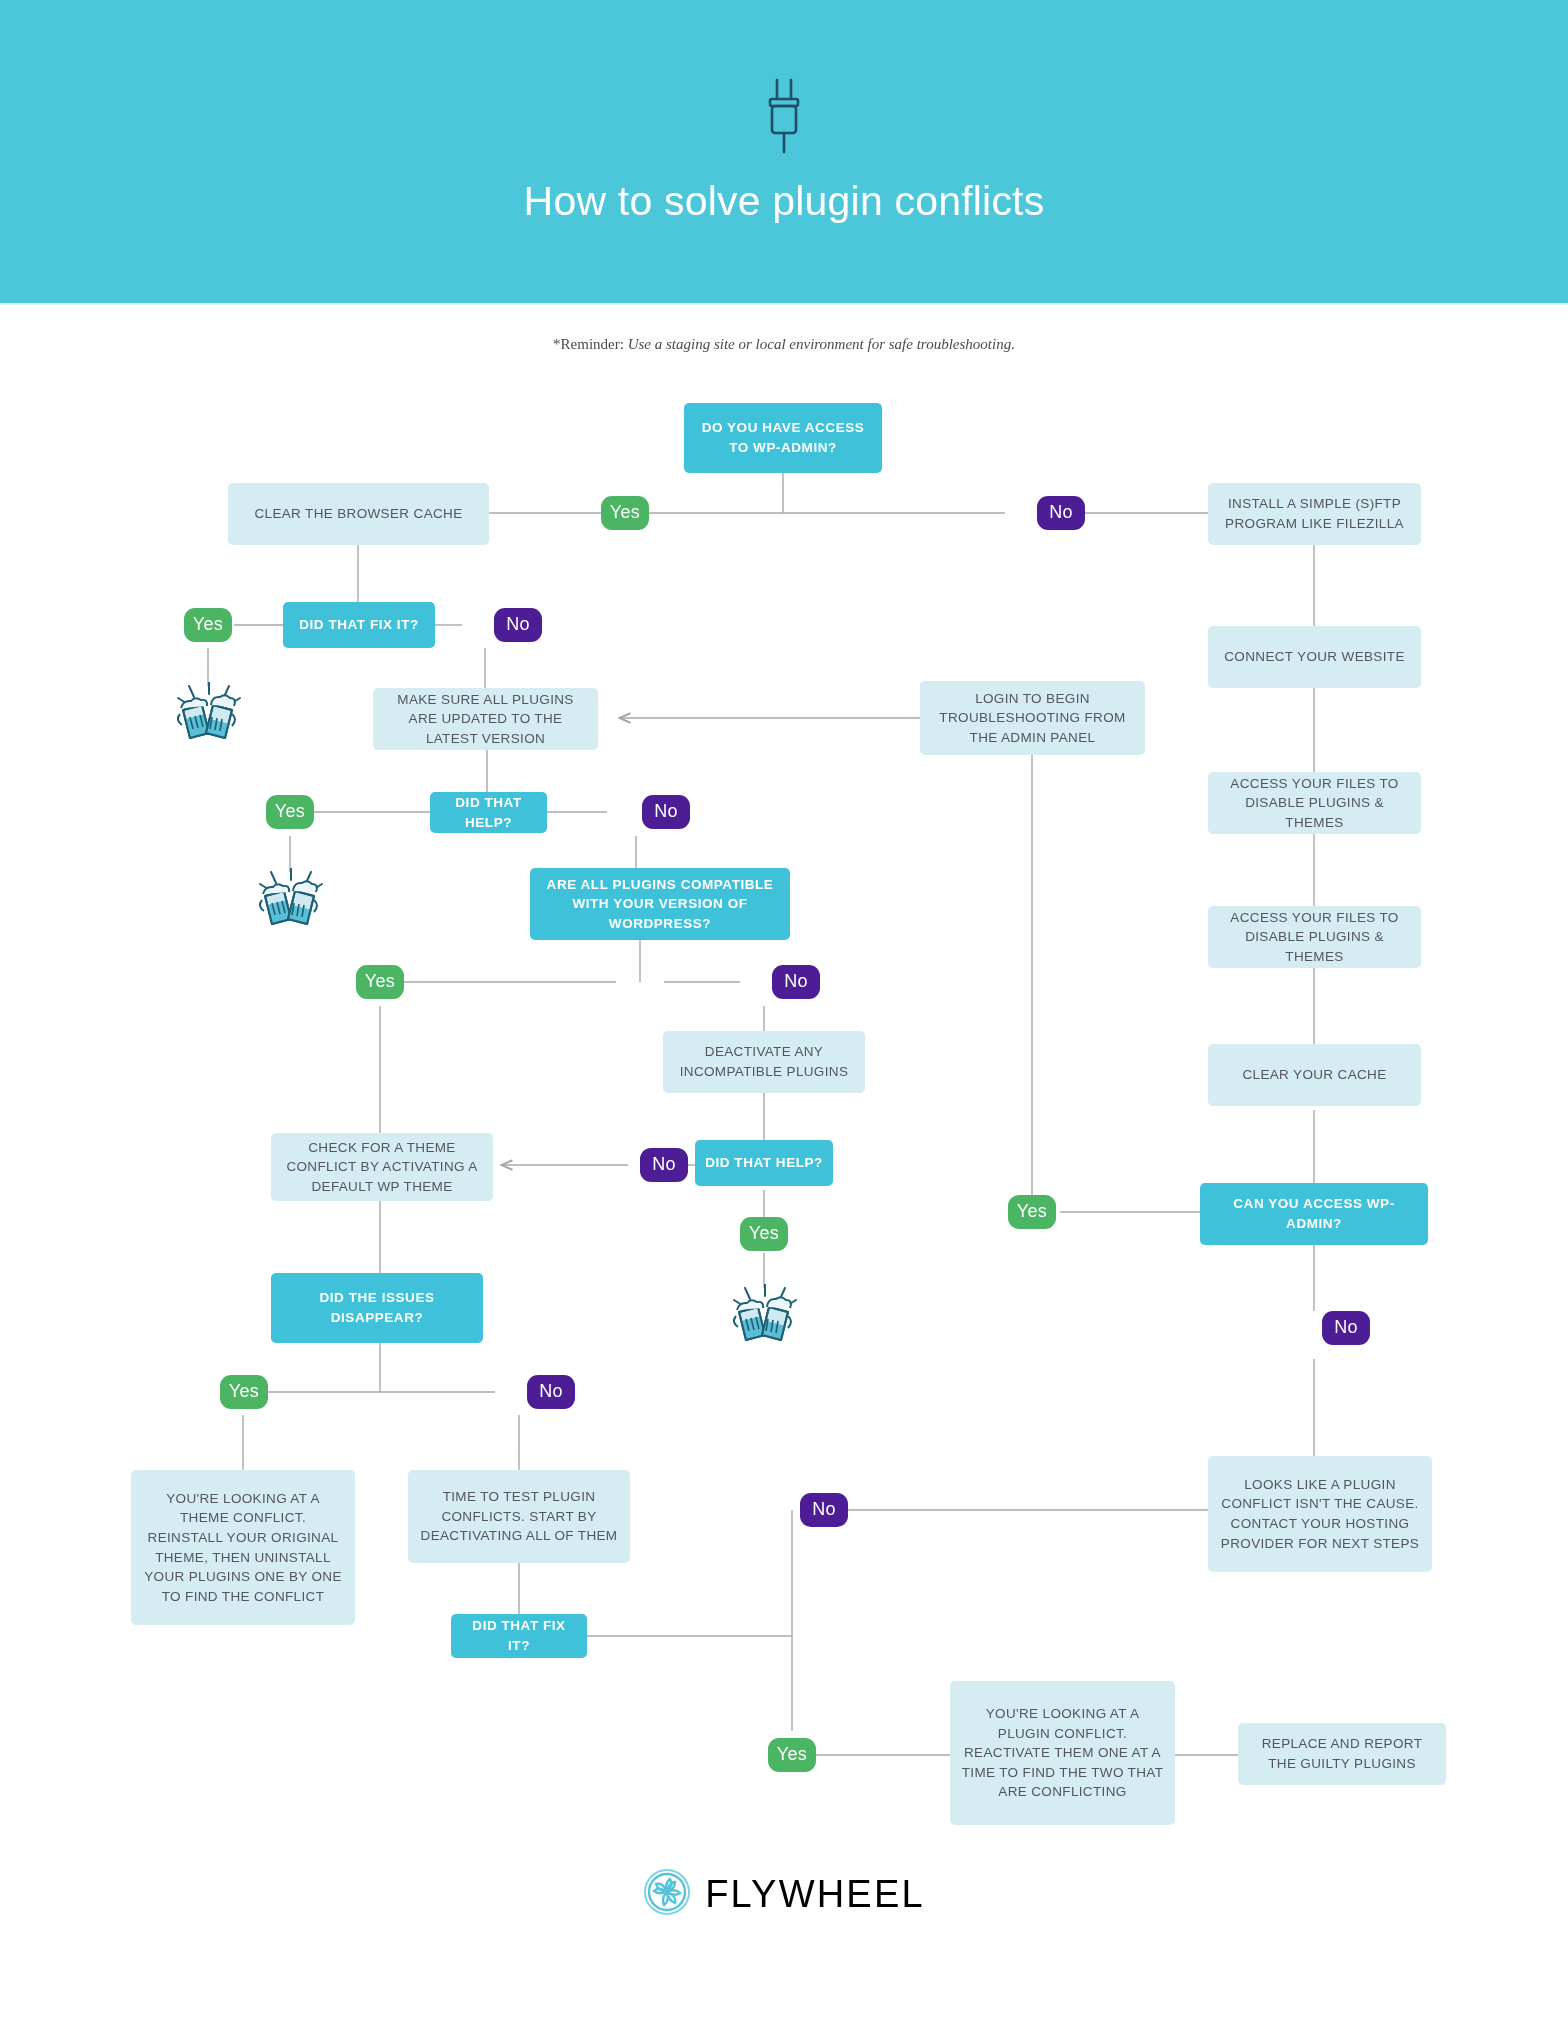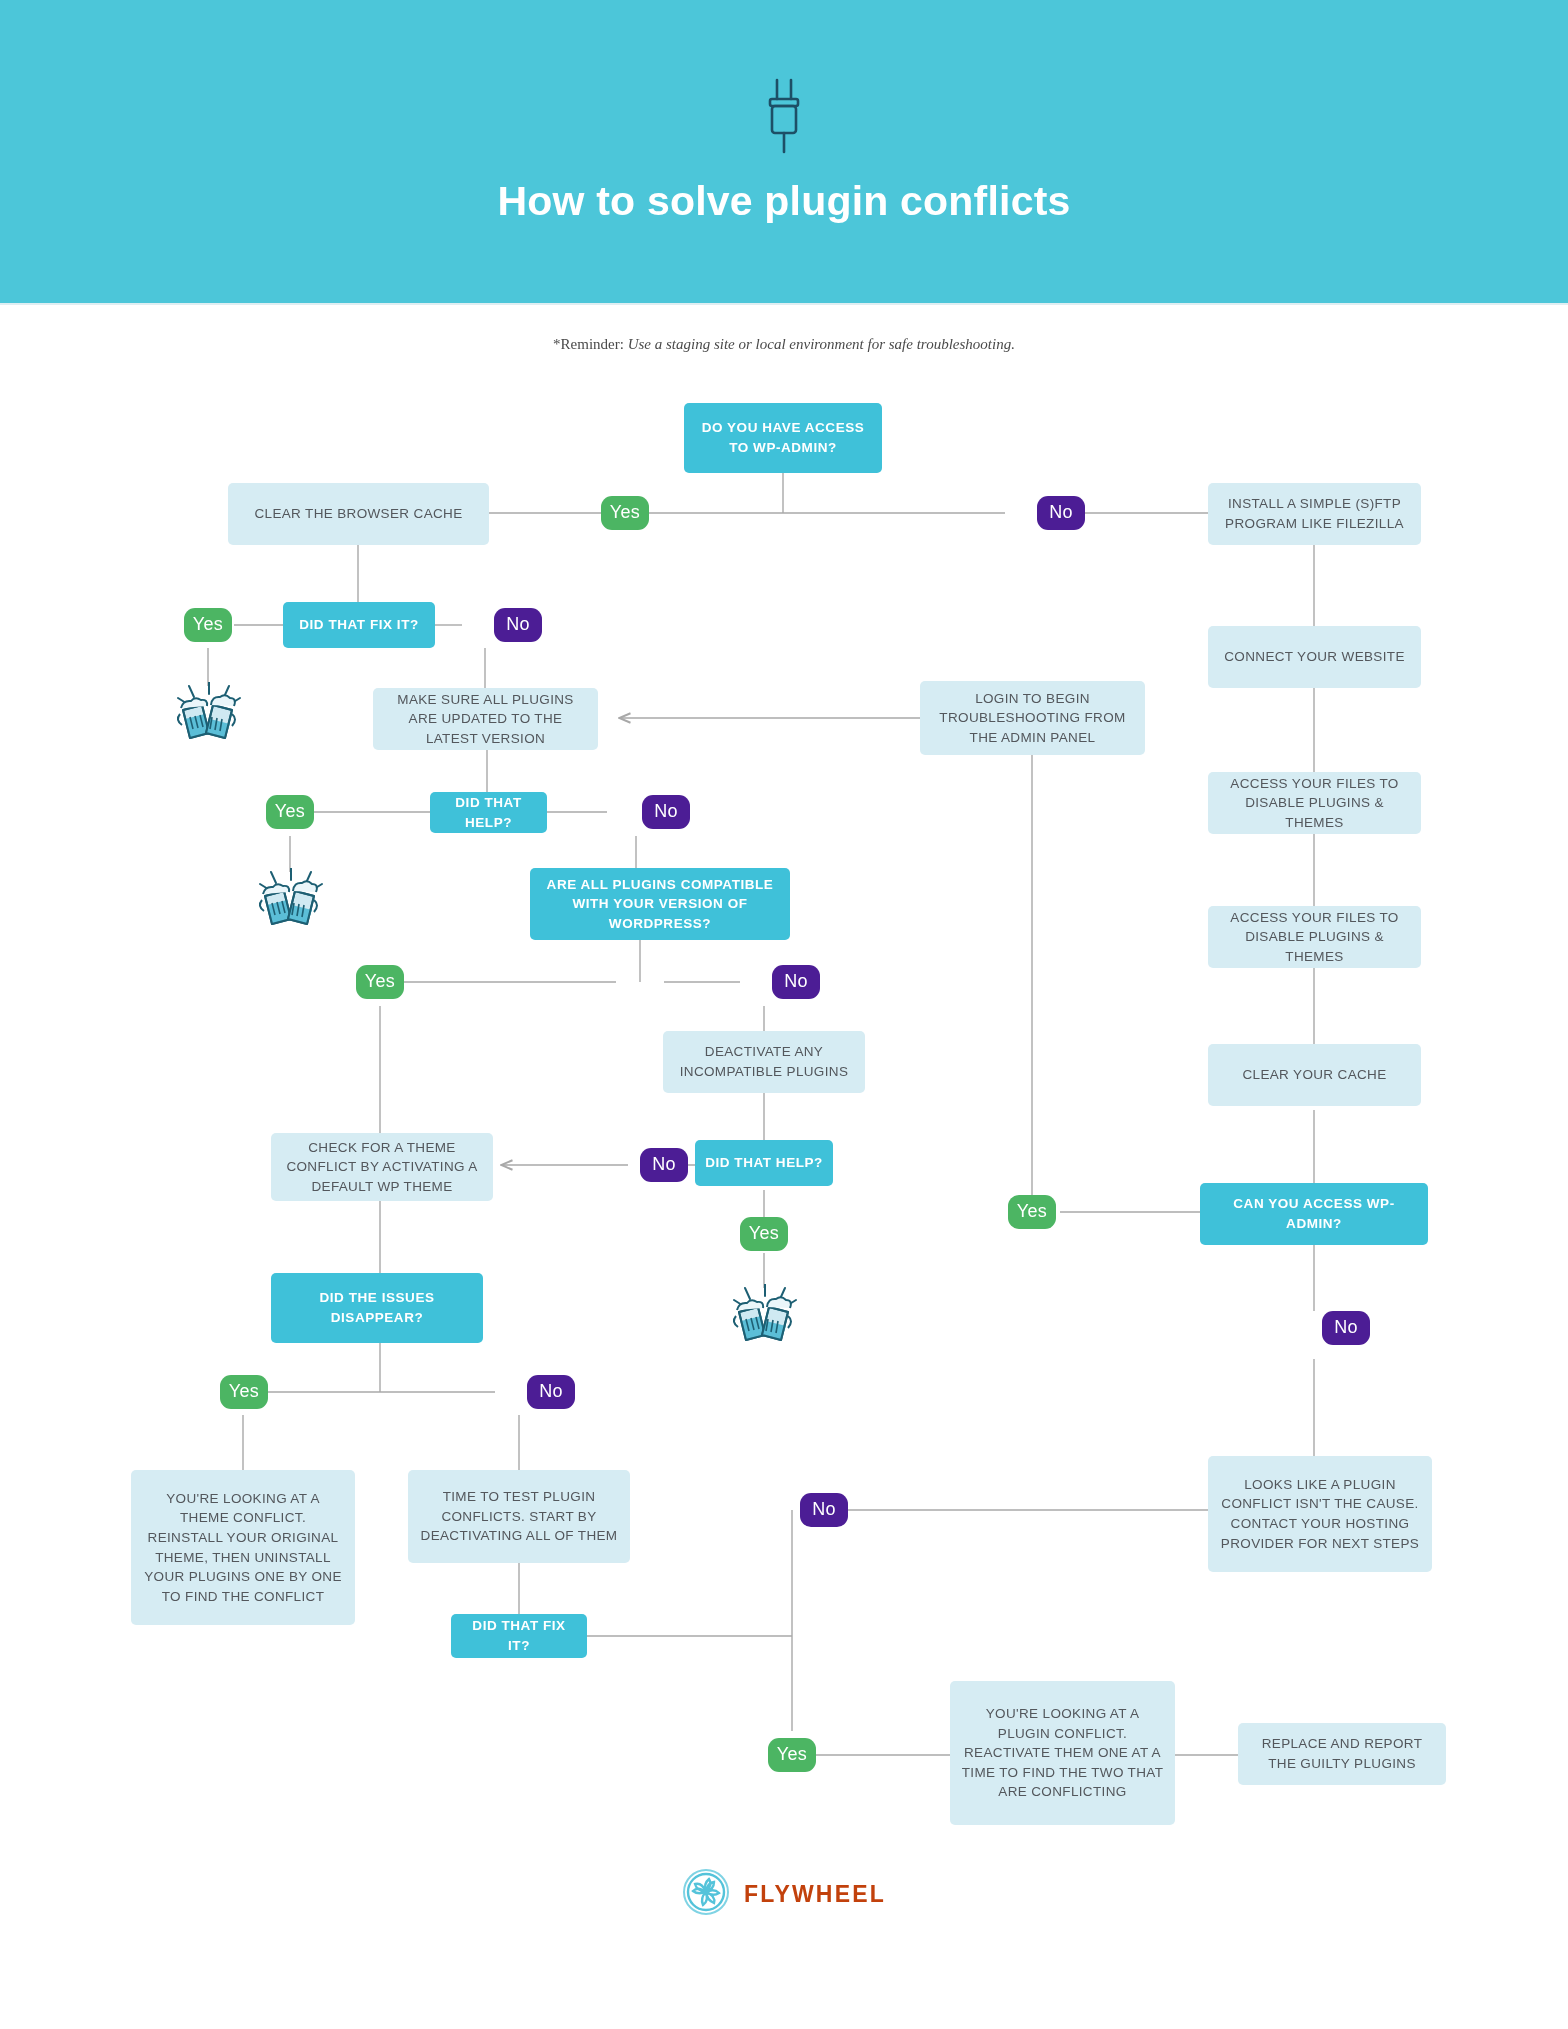--- a/index.html
+++ b/index.html
@@ -12,21 +12,21 @@
 
   
   #header {
     position: absolute; left: 0; top: 0; width: 1568px; height: 305px;
     background: #4cc6d9;
   }
   #plug-icon { position: absolute; left: 50%; top: 76px; transform: translateX(-50%); }
   #header-title {
     position: absolute; left: 0; top: 178px; width: 1568px;
     text-align: center; color: #ffffff;
-    font-size: 41px; font-weight: bold; letter-spacing: 0.2px;
+    font-size: 41px; font-weight: normal; letter-spacing: 0.2px;
   }
   #header-rule {
     position:absolute; left:0; top:303px; width:1568px; height:2px;
     background:#dfeef2;
   }
 
   
   #reminder {
     position: absolute; left: 0; top: 336px; width: 1568px;
     text-align: center; font-size: 15px; color: #4a4a4a;
@@ -73,21 +73,21 @@
   .pill.no  { background: #4c1d95; margin-left: 32px; }
 
   .cheers { position: absolute; }
 
   
   #footer-logo {
     position: absolute; left: 0; top: 1868px; width: 1568px;
     display: flex; align-items: center; justify-content: center; gap: 14px;
   }
   #logo-word {
-    color: #c2410c; font-size: 23px; font-weight: bold; letter-spacing: 2.2px;
+    color: #000000; font-size: 38px; font-weight: normal; letter-spacing: 2.2px;
   }
 </style>
 </head>
 <body>
 
 <div id="header">
   <div id="plug-icon">
     <svg width="46" height="78" viewBox="0 0 46 78">
       <g fill="none" stroke="#1d4f66" stroke-width="2.6" stroke-linecap="round">
         <line x1="16" y1="4" x2="16" y2="23"></line>

